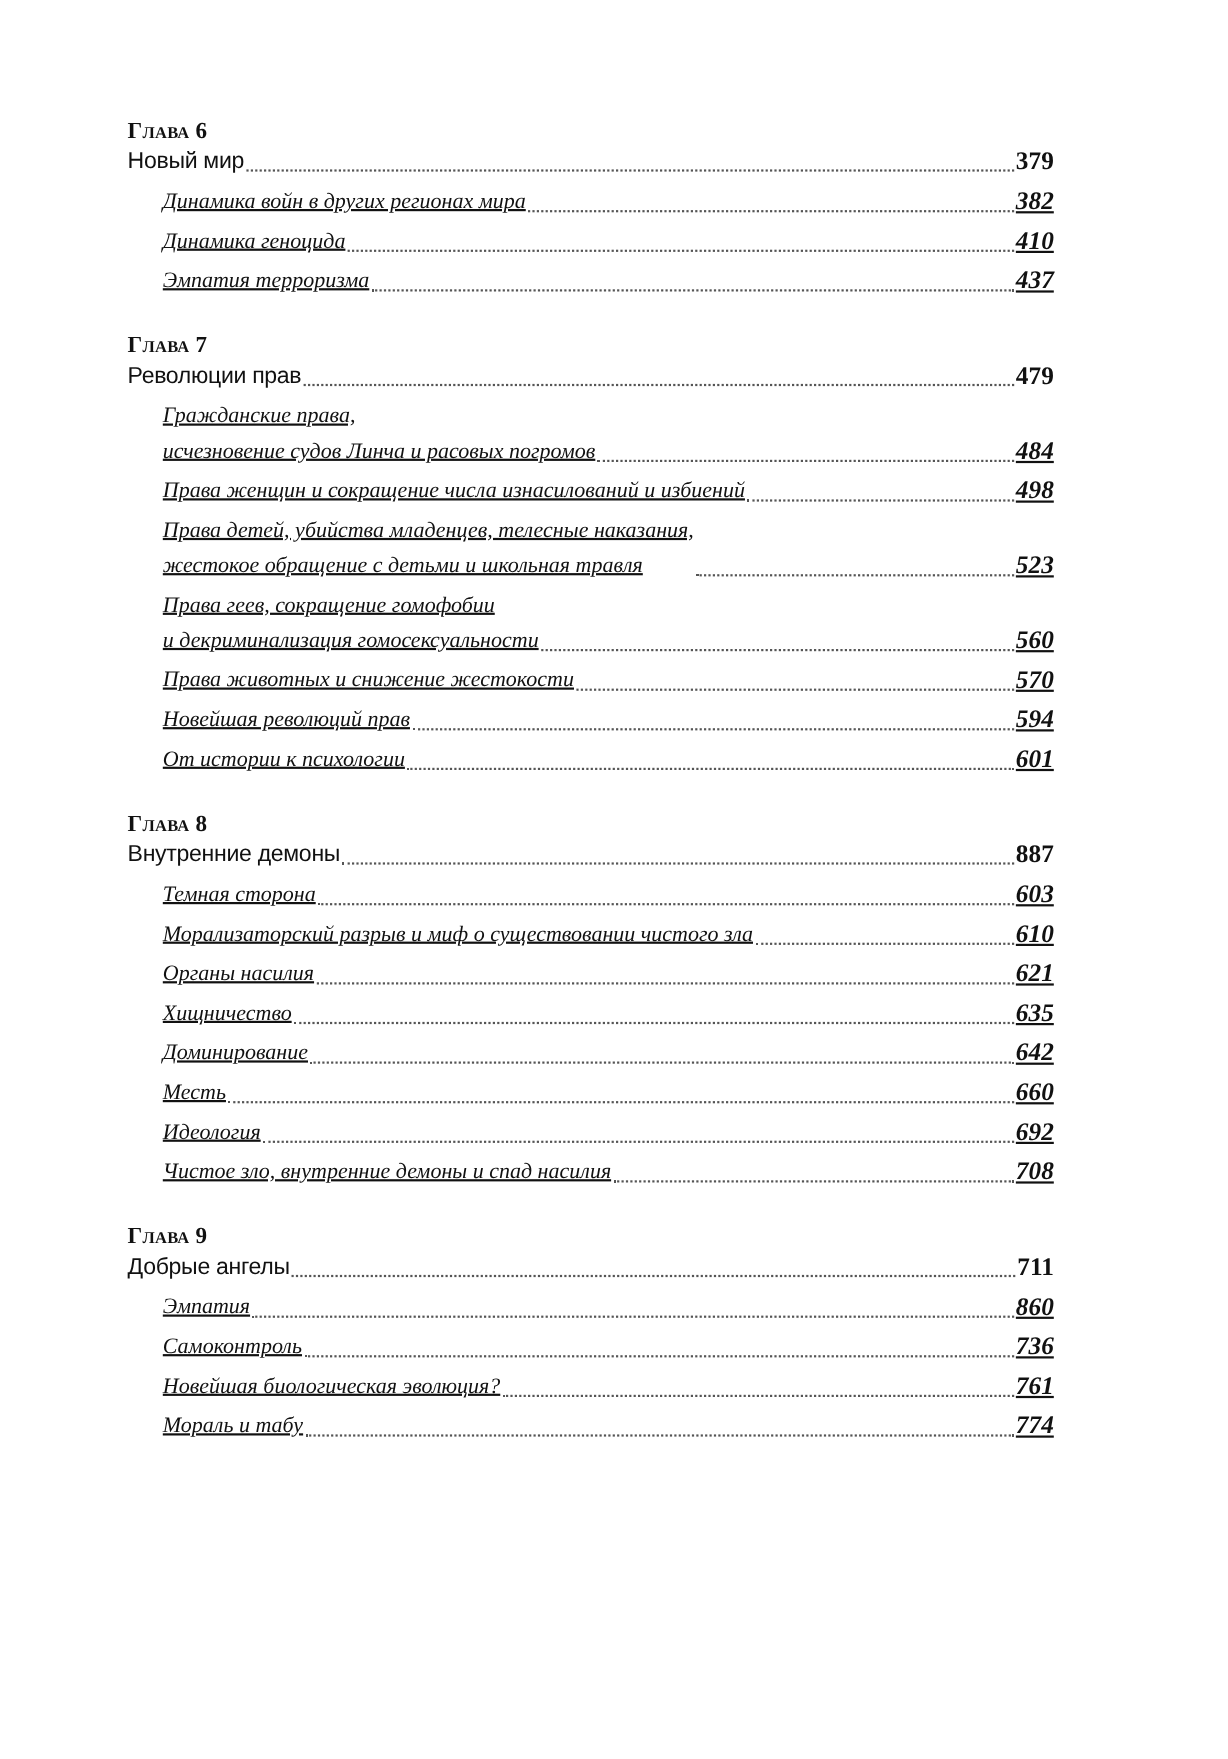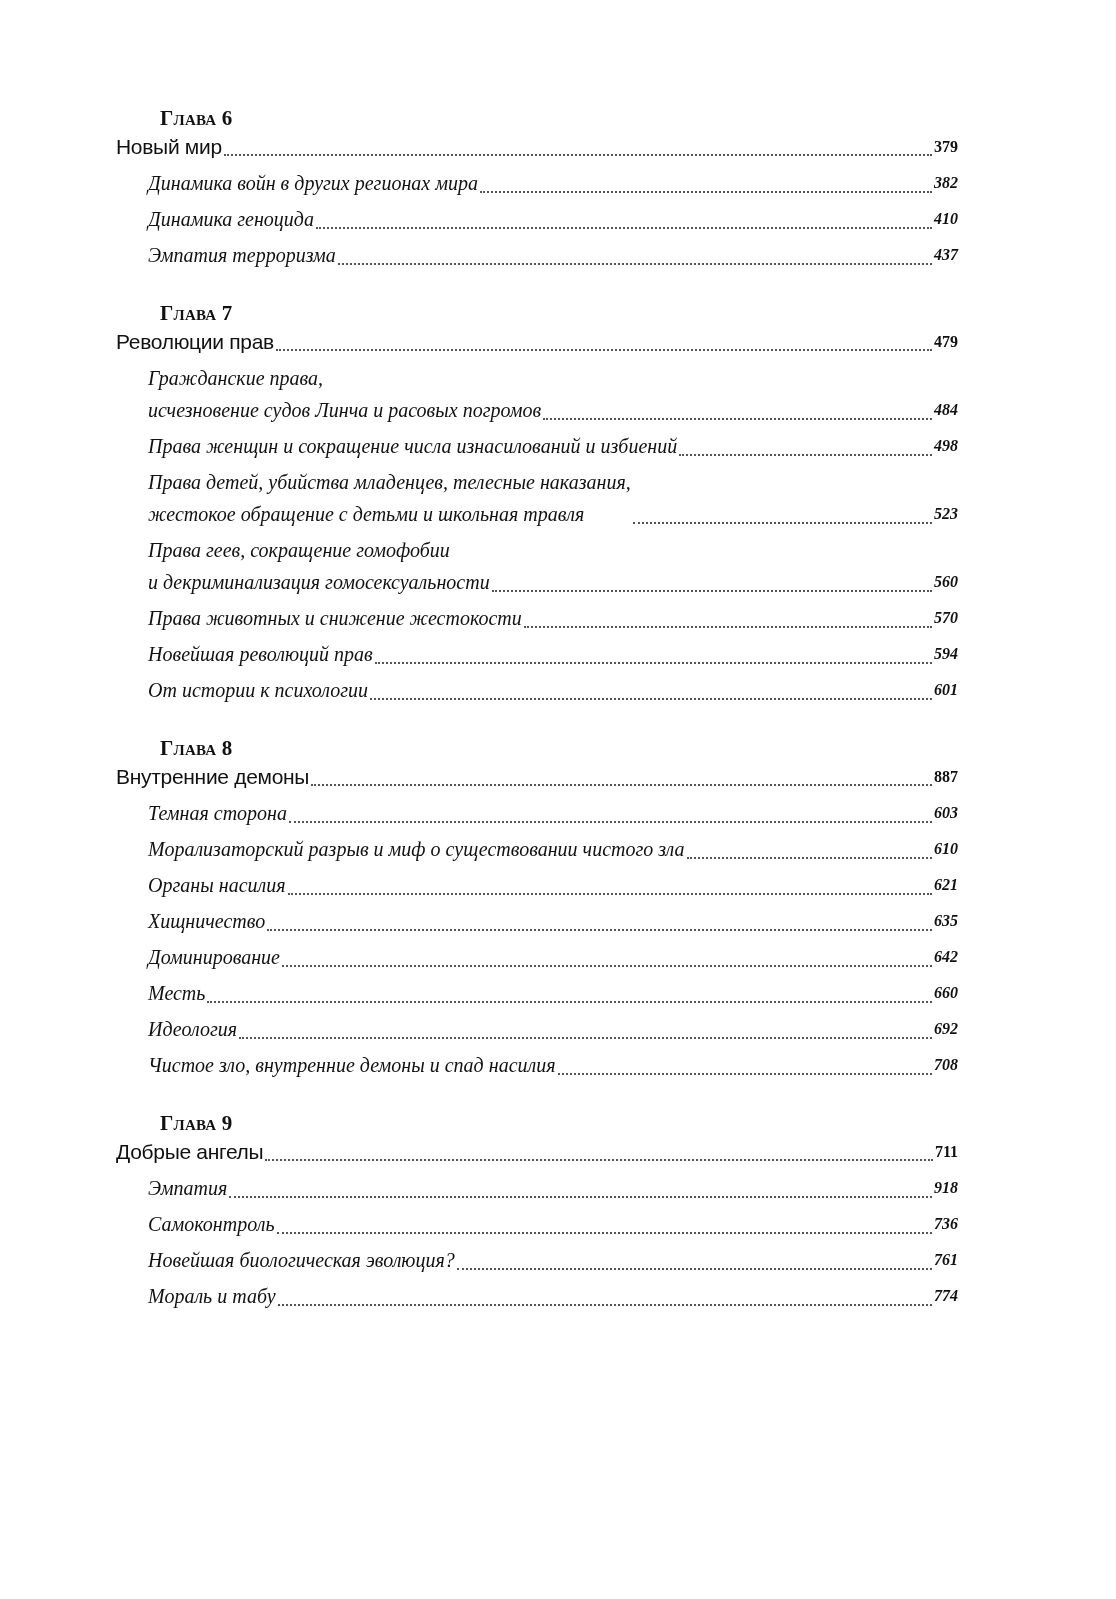--- a/index.html
+++ b/index.html
@@ -8,35 +8,34 @@
       font-family: "DejaVu Serif", "Liberation Serif", serif;
       color: #111111;
     }
     .toc { position: absolute; left: 116px; top: 106px; width: 842px; }
     .chapter { margin-bottom: 30px; }
     .chapter-label {
       font-family: "Liberation Serif", "DejaVu Serif", serif;
       font-weight: bold; font-size: 21px; line-height: 24px;
       font-variant: small-caps; letter-spacing: 0.2px;
       margin-bottom: 2px;
-      margin-left: 44px;
     }
     .row { display: flex; align-items: flex-end; }
     .row .title { white-space: pre-line; flex: 0 1 auto; }
     .row .leader {
       flex: 1 1 auto; min-width: 14px; margin: 0 2px 6px 2px;
       border-bottom: 2px dotted #555555; height: 1px;
     }
     .row .page {
       font-family: "Liberation Serif", "DejaVu Serif", serif;
-      font-weight: bold; font-size: 16px; flex: 0 0 auto; text-align: center;
+      font-weight: bold; font-size: 23px; flex: 0 0 auto; text-align: center;
     }
     .main-row { font-family: "Liberation Sans", sans-serif; font-size: 21px; line-height: 30px; margin-bottom: 5px; }
     .main-row .title { letter-spacing: -0.3px; }
-    .sub-row { padding-left: 32px; font-family: "Liberation Serif", serif; font-style: italic; font-size: 20px; line-height: 32px; margin-bottom: 4px; }
+    .sub-row { padding-left: 32px; font-family: "Liberation Serif", serif; font-style: italic; font-size: 20px; line-height: 32px; margin-bottom: 4px; text-decoration: underline; }
   </style>
 </head>
 <body>
 
 <div class="toc" id="toc">
     <div class="chapter">
       <div class="chapter-label">Глава 6</div>
       <div class="row main-row">
         <span class="title">Новый мир</span>
         <span class="leader"></span>
@@ -155,21 +154,21 @@
     <div class="chapter">
       <div class="chapter-label">Глава 9</div>
       <div class="row main-row">
         <span class="title">Добрые ангелы</span>
         <span class="leader"></span>
         <span class="page">711</span>
       </div>
       <div class="row sub-row">
         <span class="title">Эмпатия</span>
         <span class="leader"></span>
-        <span class="page">918</span>
+        <span class="page">860</span>
       </div>
       <div class="row sub-row">
         <span class="title">Самоконтроль</span>
         <span class="leader"></span>
         <span class="page">736</span>
       </div>
       <div class="row sub-row">
         <span class="title">Новейшая биологическая эволюция?</span>
         <span class="leader"></span>
         <span class="page">761</span>

